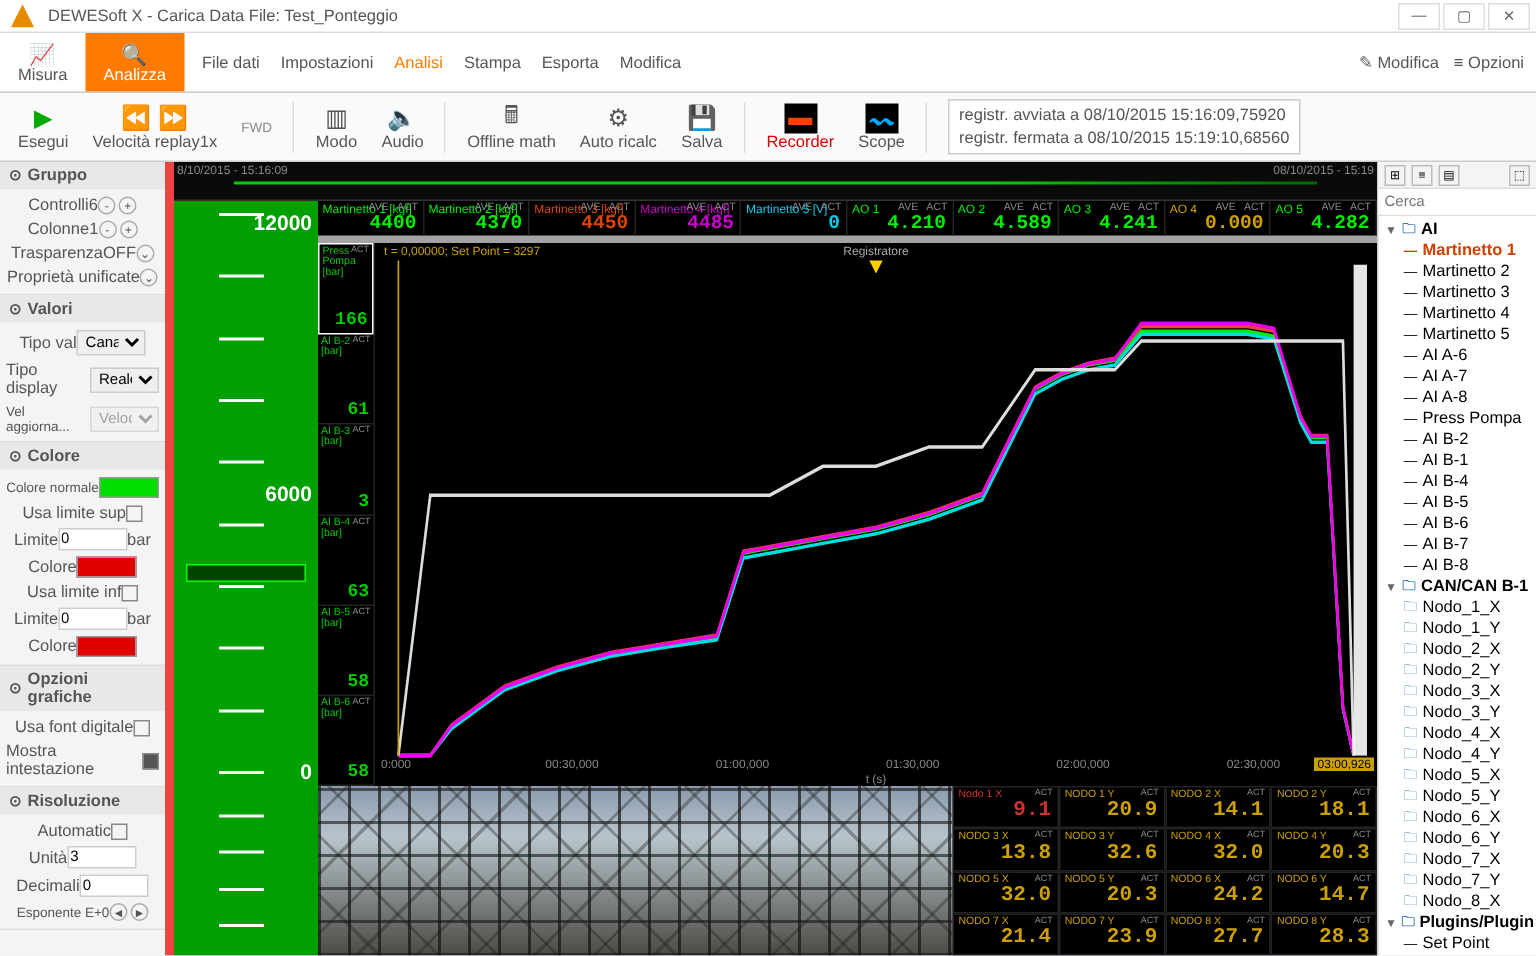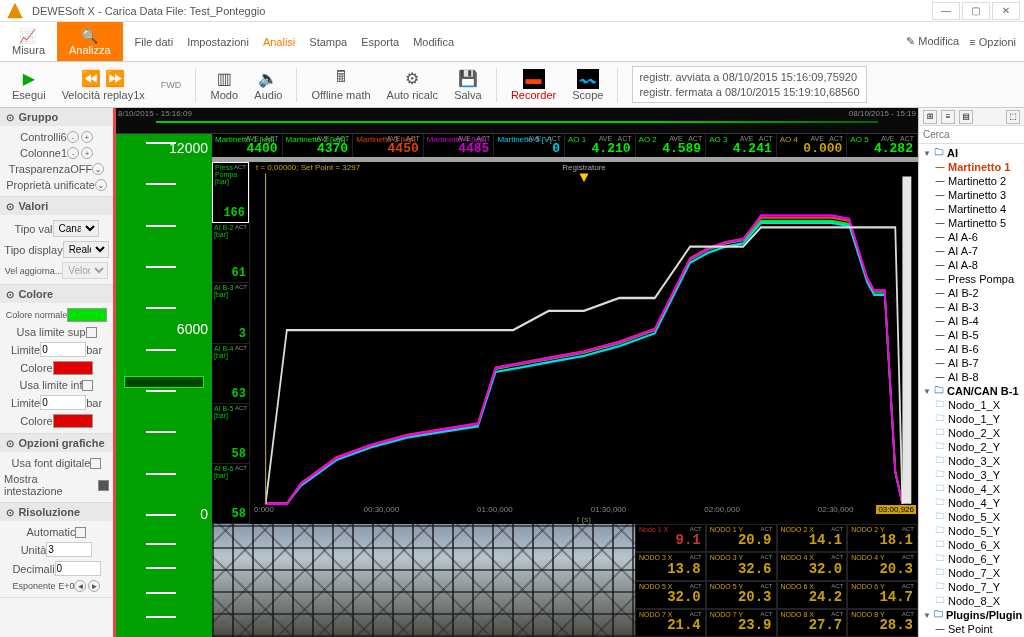--- a/index.html
+++ b/index.html
@@ -25,21 +25,21 @@
 .toolbar { height: 46px; background: #fafafa; border-bottom: 1px solid #ccc; display: flex; align-items: center; padding: 2px 6px; gap: 4px; }
 .tb-btn { display: flex; flex-direction: column; align-items: center; justify-content: center; padding: 2px 6px; font-size: 9px; color: #555; cursor: pointer; min-width: 40px; }
 .tb-btn .tb-icon { font-size: 16px; height: 20px; display: flex; align-items: center; }
 .tb-sep { width: 1px; height: 34px; background: #ddd; margin: 0 4px; }
 .status-box { border: 1px solid #ccc; background: #fff; padding: 3px 6px; font-size: 10px; color: #555; line-height: 1.3; margin-left: 6px; }
 
 
 .main { display: flex; height: calc(637px - 22px - 40px - 46px); }
 
 
-.left-panel { width: 116px; background: #f4f4f4; border-right: 3px solid #ef4444; overflow-y: auto; }
+.left-panel { width: 116px; background: #f4f4f4; border-right: 6px solid #ef4444; overflow-y: auto; }
 .section { border-bottom: 1px solid #ddd; }
 .section-header { background: #e8e8e8; padding: 3px 6px; font-size: 10px; font-weight: bold; color: #555; display: flex; align-items: center; }
 .section-header::before { content: "⊙"; margin-right: 4px; font-size: 10px; }
 .section-body { padding: 3px 4px; }
 .prop-row { display: flex; align-items: center; justify-content: center; padding: 2px 0; font-size: 10px; color: #555; }
 .prop-row input[type=text], .prop-row select { width: 46px; font-size: 10px; padding: 1px; border: 1px solid #ccc; }
 .prop-row .spinners { display: flex; gap: 2px; }
 .prop-row .spin { width: 12px; height: 12px; border: 1px solid #aaa; border-radius: 50%; display: flex; align-items: center; justify-content: center; font-size: 8px; cursor: pointer; }
 .color-swatch { width: 40px; height: 14px; border: 1px solid #999; }
 .checkbox { width: 11px; height: 11px; border: 1px solid #888; }
@@ -49,21 +49,21 @@
 .timeline { height: 26px; background: #0a0a0a; position: relative; border-bottom: 1px solid #333; }
 .timeline::after { content: ""; position: absolute; left: 5%; right: 5%; top: 50%; height: 2px; background: linear-gradient(90deg, #00cc00 0%, #00cc00 70%, #006600 100%); }
 .timeline-lbl { position: absolute; font-size: 8px; color: #888; }
 
 .viz-row1 { display: flex; height: 390px; }
 .viz-row2 { flex: 1; display: flex; }
 
 
 .bar-gauge { width: 96px; background: #00a000; position: relative; display: flex; flex-direction: column; justify-content: space-between; padding: 8px 0; }
 .bar-tick { height: 2px; width: 30px; background: #fff; margin-left: 30px; }
-.bar-label { position: absolute; color: #fff; font-weight: normal; font-size: 14px; right: 4px; }
+.bar-label { position: absolute; color: #fff; font-weight: bold; font-size: 14px; right: 4px; }
 .bar-indicator { position: absolute; left: 8px; right: 8px; height: 12px; background: #004400; border: 1px solid #00ff00; }
 
 
 .meter-strip { flex: 1; display: flex; flex-direction: column; background: #000; }
 .meter-row { display: flex; height: 28px; border-bottom: 5px solid #a3a3a3; }
 .meter-cell { flex: 1; border-right: 1px solid #222; position: relative; padding: 2px 4px; }
 .meter-cell-hdr { font-size: 8px; position: absolute; top: 1px; left: 3px; }
 .meter-cell-hdr2 { font-size: 7px; position: absolute; top: 1px; right: 3px; color: #888; }
 .meter-cell-val { position: absolute; bottom: 1px; right: 4px; font-weight: bold; font-size: 13px; font-family: Liberation Mono, monospace; }
 
@@ -618,21 +618,21 @@
         <div class="tree-item lvl2">
           <span class="tree-icon">—</span>
           <span>Press Pompa</span>
         </div>
         <div class="tree-item lvl2">
           <span class="tree-icon">—</span>
           <span>AI B-2</span>
         </div>
         <div class="tree-item lvl2">
           <span class="tree-icon">—</span>
-          <span>AI B-3</span>
+          <span>AI B-1</span>
         </div>
         <div class="tree-item lvl2">
           <span class="tree-icon">—</span>
           <span>AI B-4</span>
         </div>
         <div class="tree-item lvl2">
           <span class="tree-icon">—</span>
           <span>AI B-5</span>
         </div>
         <div class="tree-item lvl2">

